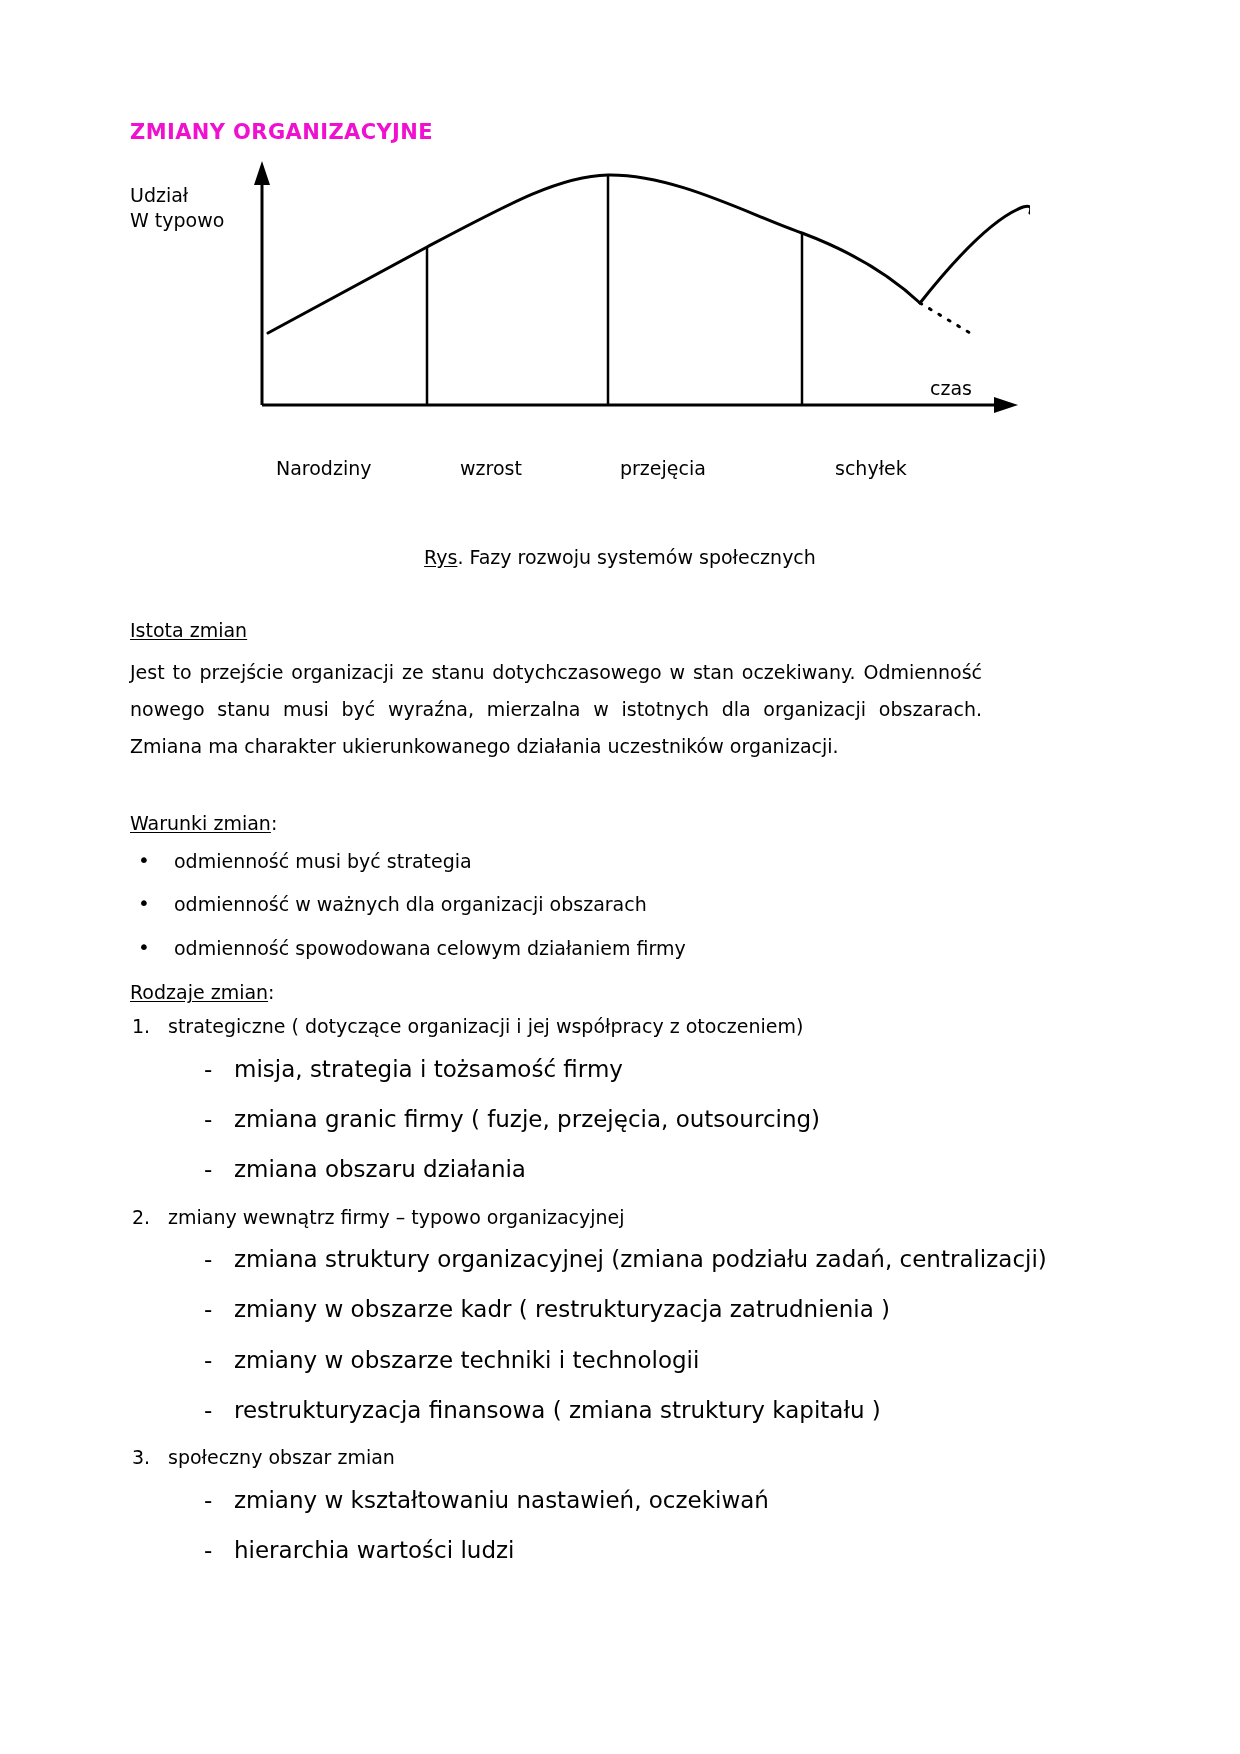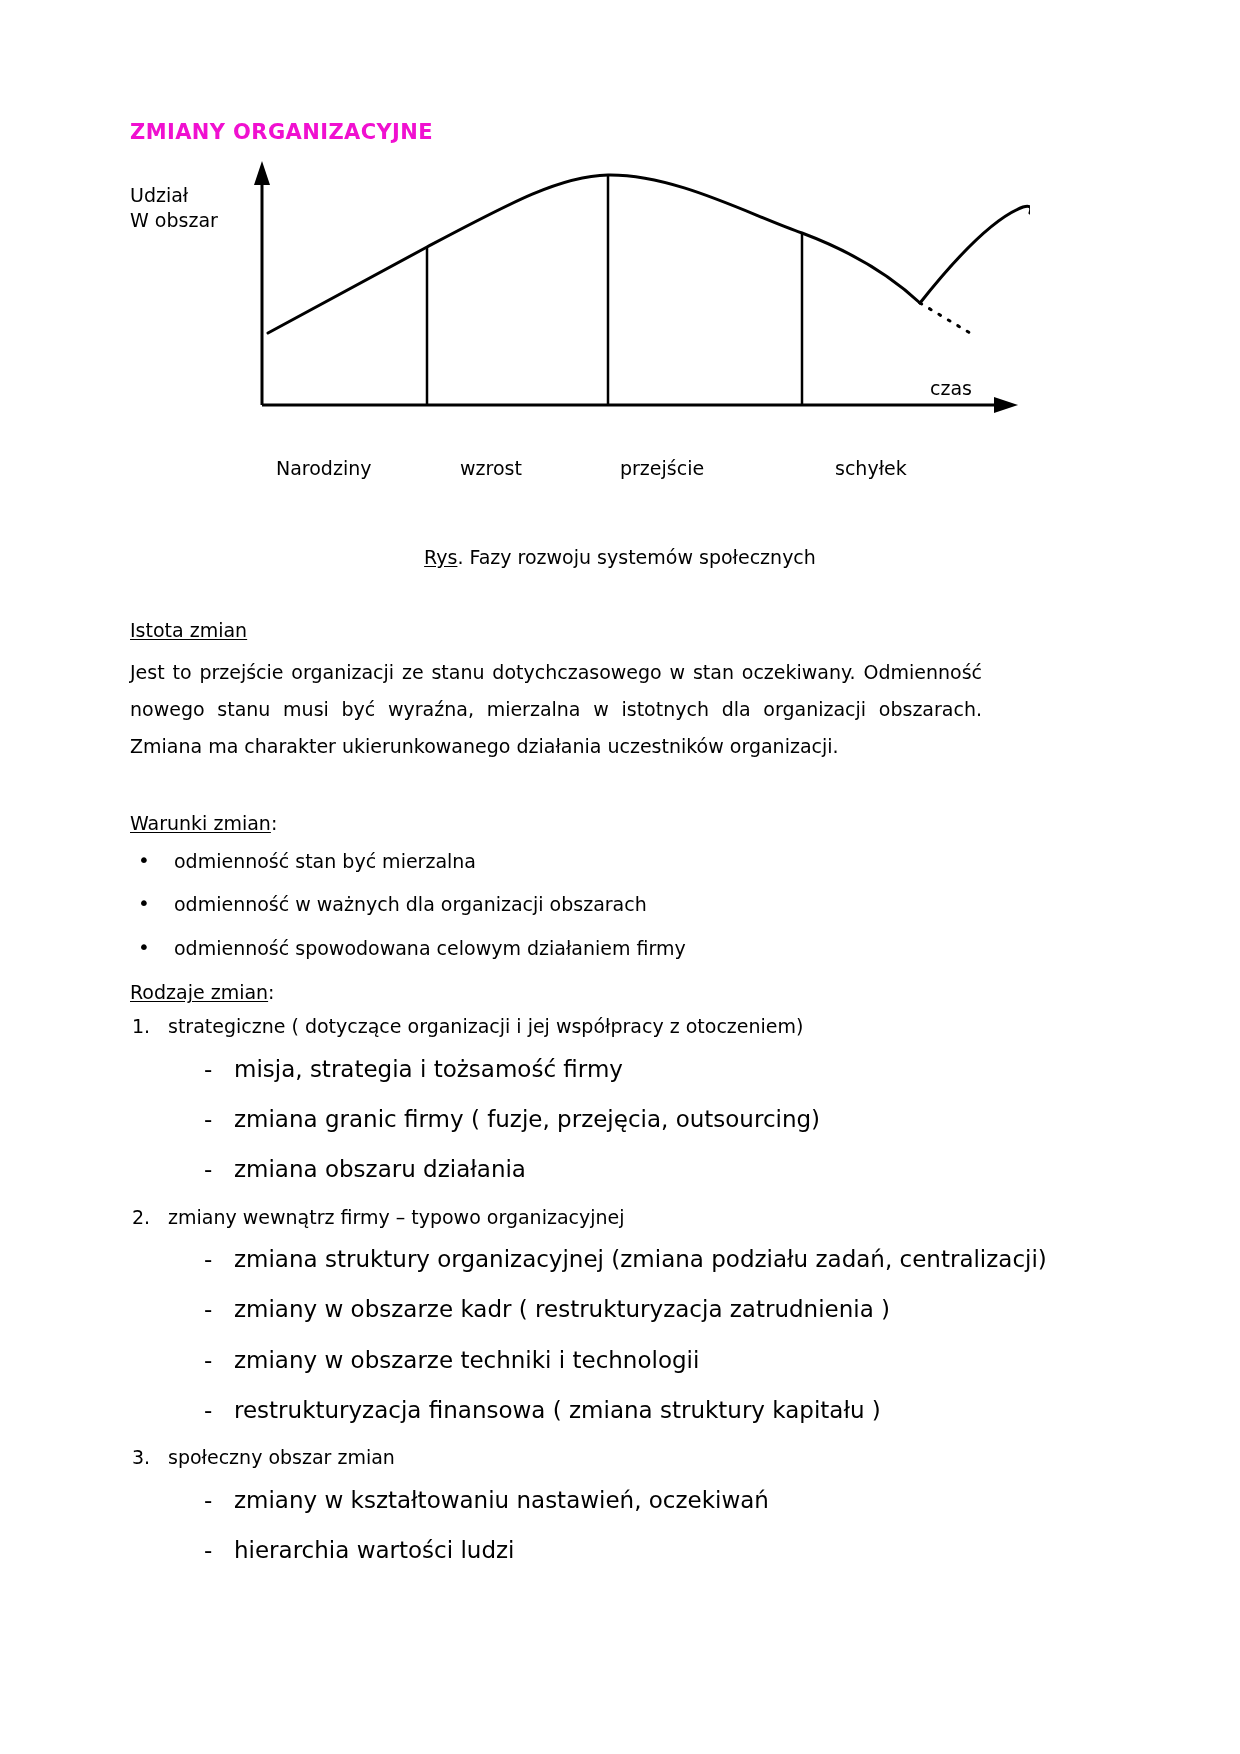--- a/index.html
+++ b/index.html
@@ -161,21 +161,21 @@
 </style>
 </head>
 <body>
 
 <div class="page">
 
   <h1 class="doc-title">ZMIANY ORGANIZACYJNE</h1>
 
   <div class="figure">
     <div class="axis-label-y">Udział
-W obszar</div>
+W typowo</div>
     <div class="axis-label-x">czas</div>
     <svg width="900" height="300" viewBox="0 0 900 300">
 
       <line x1="132" y1="22" x2="132" y2="250" stroke="#000" stroke-width="3"></line>
       <polygon points="132,6 124,30 140,30" fill="#000"></polygon>
 
       <line x1="132" y1="250" x2="872" y2="250" stroke="#000" stroke-width="3"></line>
       <polygon points="888,250 864,242 864,258" fill="#000"></polygon>
 
       <line x1="297" y1="92" x2="297" y2="250" stroke="#000" stroke-width="2.5"></line>
@@ -186,34 +186,34 @@
 
       <path d="M 790,148 L 840,178" fill="none" stroke="#000" stroke-width="3" stroke-dasharray="2 9" stroke-linecap="round"></path>
 
       <path d="M 790,148 C 828,100 866,62 893,52 C 900,50 902,52 900,58" fill="none" stroke="#000" stroke-width="3" stroke-linecap="round"></path>
     </svg>
   </div>
 
   <div class="phase-row">
     <span class="phase-label phase-0">Narodziny</span>
     <span class="phase-label phase-1">wzrost</span>
-    <span class="phase-label phase-2">przejście</span>
+    <span class="phase-label phase-2">przejęcia</span>
     <span class="phase-label phase-3">schyłek</span>
   </div>
 
   <p class="caption"><span class="u">Rys</span><span>. Fazy rozwoju systemów społecznych</span></p>
 
   <p class="heading"><span class="u">Istota zmian</span></p>
 
   <p class="para">Jest to przejście organizacji ze stanu dotychczasowego w stan oczekiwany. Odmienność nowego stanu musi być wyraźna, mierzalna w istotnych dla organizacji obszarach. Zmiana ma charakter ukierunkowanego działania uczestników organizacji.</p>
 
   <p class="heading"><span class="u">Warunki zmian</span><span>:</span></p>
 
   <ul class="bullets">
-    <li>odmienność stan być mierzalna</li>
+    <li>odmienność musi być strategia</li>
     <li>odmienność w ważnych dla organizacji obszarach</li>
     <li>odmienność spowodowana celowym działaniem firmy</li>
   </ul>
 
   <p class="heading-tight"><span class="u">Rodzaje zmian</span><span>:</span></p>
 
   <ol class="numbered">
     <li class="num-item">
       <span class="num-marker">1.</span>
       <span>strategiczne ( dotyczące organizacji i jej współpracy z otoczeniem)</span>

